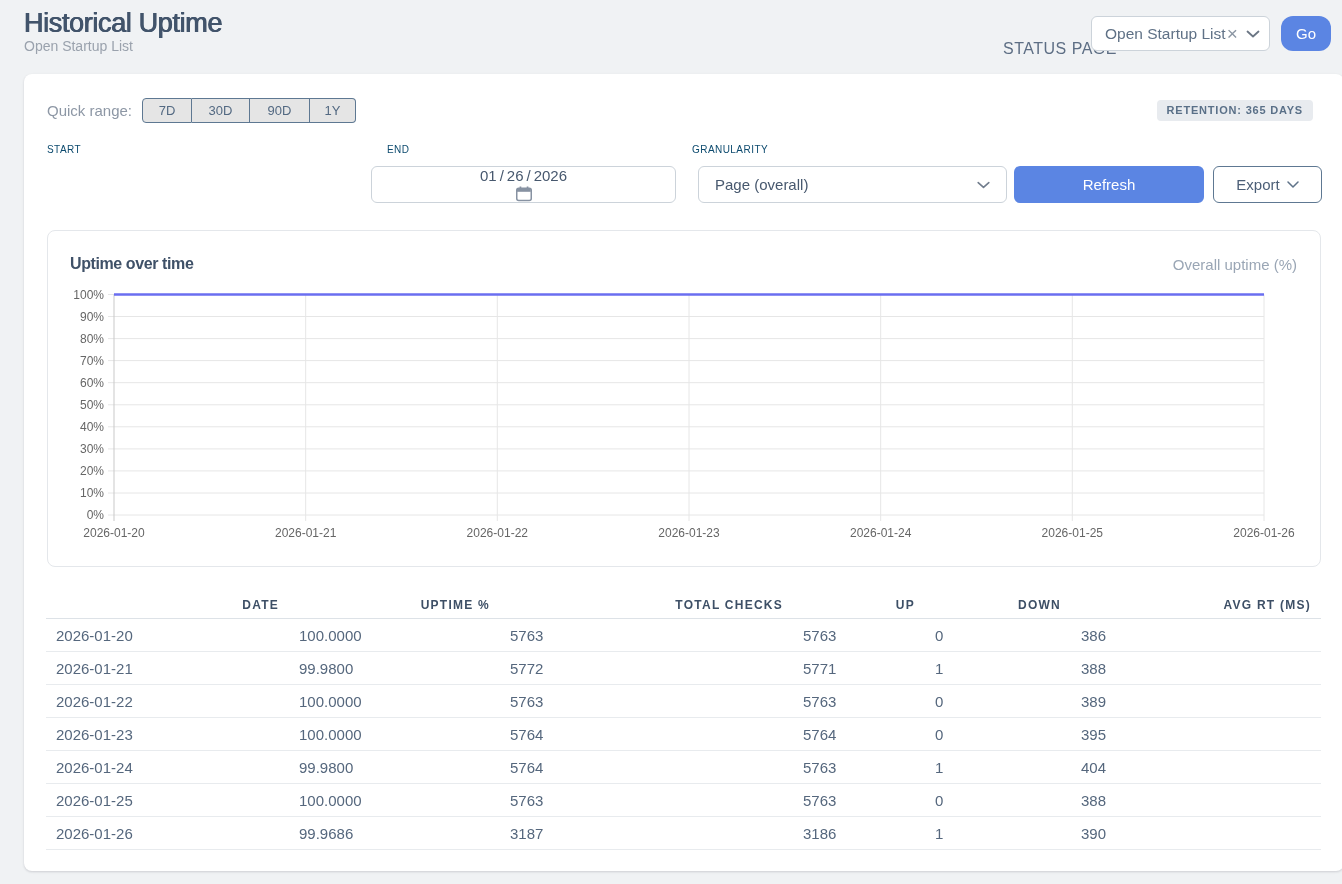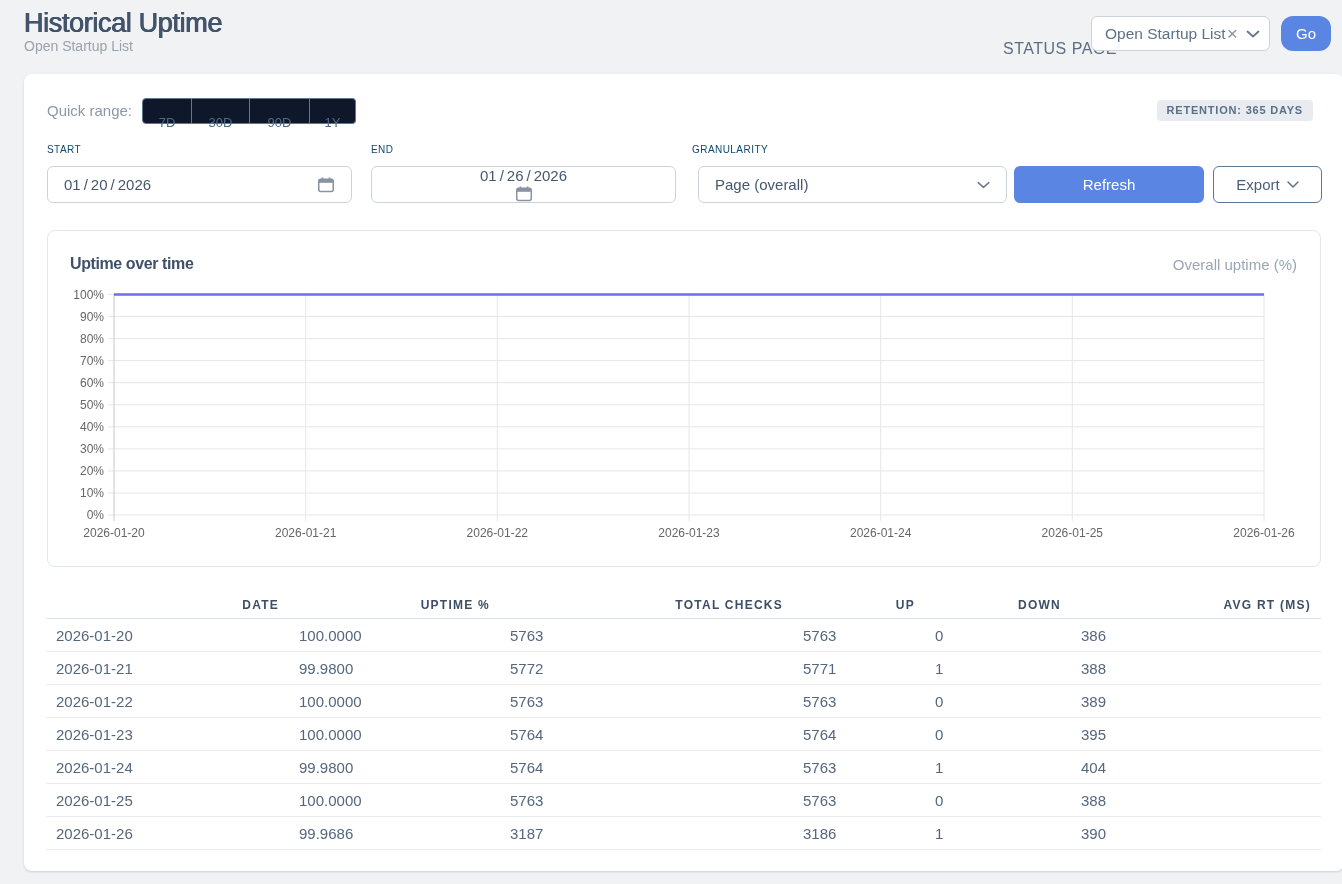--- a/index.html
+++ b/index.html
@@ -36,22 +36,22 @@
     position:absolute; left:11px; top:74px; width:1320px; height:797px;
     background:#fff; border-radius:8px;
     box-shadow: 0 1px 2px rgba(16,24,40,.06), 0 1px 3px rgba(16,24,40,.1);
     margin-left: 13px;
   }
 
   
   .qlabel { position:absolute; left:23px; top:28px; font-size:15px; color:#8d97a5; }
   .btngroup { position:absolute; left:118px; top:24px; height:25px; display:flex; }
   .btngroup button {
-    background:#0f172a; border:1px solid #5e7892; border-left-width:0;
-    font-family:inherit; font-size:13px; color:#536982; padding:12px;
+    background:#e5e5e5; border:1px solid #5e7892; border-left-width:0;
+    font-family:inherit; font-size:13px; color:#536982; padding:0;
     height:25px; line-height:23px; text-align:center;
   }
   .btngroup button:first-child { border-left-width:1px; border-radius:4px 0 0 4px; }
   .btngroup button:last-child { border-radius:0 4px 4px 0; }
   .badge {
     position:absolute; right:31px; top:26px; height:21px;
     background:#e8ebef; border-radius:4px; padding:0 10px;
     font-size:11px; font-weight:bold; letter-spacing:0.8px; color:#5a7088; line-height:21px;
   }
 
@@ -107,29 +107,21 @@
     <div class="qlabel">Quick range:</div>
     <div class="btngroup">
       <button style="width:50px">7D</button>
         <button style="width:58px">30D</button>
         <button style="width:60px">90D</button>
         <button style="width:46px">1Y</button>
     </div>
     <div class="badge">RETENTION: 365 DAYS</div>
 
     <div class="flabel" style="left:23px">START</div>
-    <div class="ibox" style="left:23px; width:305px;">
-      <span class="grow">01 / 20 / 2026</span>
-      <svg width="18" height="16" viewBox="0 0 18 16">
-          <path fill="#8792a2" d="M4.6 0.5h1.7v3H4.6zM11.7 0.5h1.7v3h-1.7z"></path>
-          <rect x="1.75" y="2.25" width="14.5" height="12.25" rx="2" fill="none" stroke="#8792a2" stroke-width="1.5"></rect>
-          <path fill="#8792a2" d="M2 3h13.8v2.8H2z"></path>
-        </svg>
-    </div>
-    <div class="flabel" style="left:347px">END</div>
+    <div class="flabel" style="left:363px">END</div>
     <div class="ibox" style="left:347px; width:305px;flex-direction:column;">
       <span class="grow">01 / 26 / 2026</span>
       <svg width="18" height="16" viewBox="0 0 18 16">
           <path fill="#8792a2" d="M4.6 0.5h1.7v3H4.6zM11.7 0.5h1.7v3h-1.7z"></path>
           <rect x="1.75" y="2.25" width="14.5" height="12.25" rx="2" fill="none" stroke="#8792a2" stroke-width="1.5"></rect>
           <path fill="#8792a2" d="M2 3h13.8v2.8H2z"></path>
         </svg>
     </div>
     <div class="flabel" style="left:668px">GRANULARITY</div>
     <div class="ibox" style="left:674px; width:309px;">

